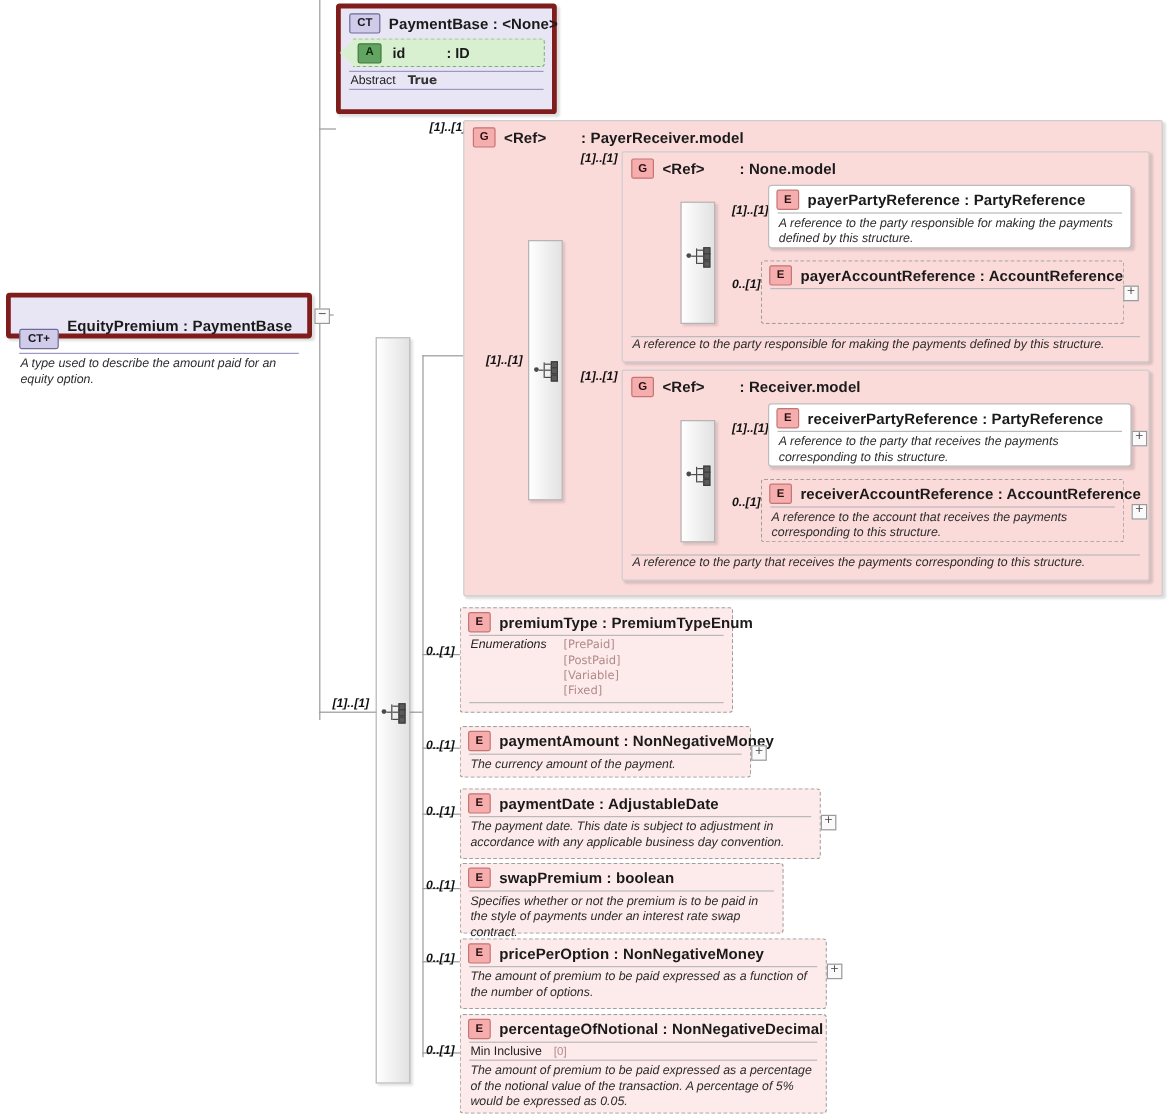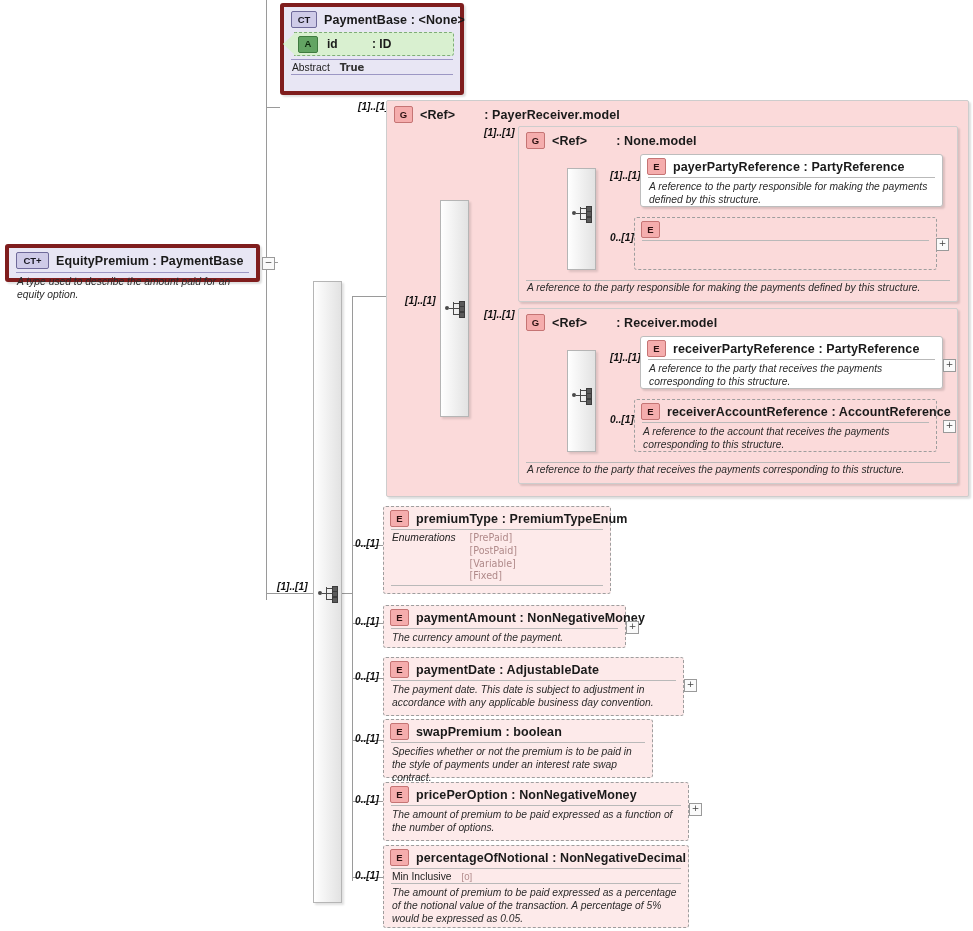--- a/index.html
+++ b/index.html
@@ -16,21 +16,21 @@
                white-space:nowrap;}
   .node .sep{height:1px;background:#b9b9b9;margin:0 7px;}
   .node .desc{font-style:italic;font-size:10.3px;color:#2b2b2b;line-height:1.25;
               padding:3px 7px 4px 8px;}
 
   
   .badge{display:inline-flex;align-items:center;justify-content:center;
          width:17px;height:15px;border:1px solid #6a6a6a;border-radius:2px;
          font-size:9.5px;font-weight:bold;color:#222;line-height:1;flex:0 0 auto;}
   .badge.ct{width:24px;background:#cfcbe8;border-color:#6f6a9a;color:#17171f;}
-  .badge.ctp{width:31px;background:#cfcbe8;border-color:#6f6a9a;color:#17171f;}
+  .badge.ctp{width:31px;background:#cfcbe8;border-color:#6f6a9a;color:#17171f;margin-top:22px;}
   .badge.a{background:#63a463;border-color:#3f7a3f;color:#0d2a0d;width:18px;}
   .badge.g{background:#f5adad;border-color:#c57474;color:#2a1010;}
   .badge.e{background:#f5adad;border-color:#c57474;color:#2a1010;}
 
   
   .ctbox{background:#e8e6f4;border:4px solid #7f1d1d;}
   .ctbox .sep{background:#9c97c4;}
 
   
   .attrow{position:relative;margin:1px 6px 3px 10px;height:22px;
@@ -239,20 +239,25 @@
     </div>
     <div class="sep"></div>
     <div class="desc">A reference to the party responsible for making the payments defined by this structure.</div>
   </div>
   <div class="pm" style="left:936px;top:238px;">+</div>
 
   <div class="card" style="left:610px;top:232px;">0..[1]</div>
   <div class="node dashEl" style="left:634px;top:217px;width:303px;height:53px;box-shadow:none;">
     <div class="hdr" style="padding:3px 6px 2px 6px;">
       <span class="badge e">E</span>
+      <span class="title">
+        <span>payerAccountReference</span>
+        <span>:</span>
+        <span>AccountReference</span>
+      </span>
     </div>
     <div class="sep"></div>
   </div>
 
   <div class="pm" style="left:936px;top:238px;">+</div>
 
   <div class="card" style="left:484px;top:309px;">[1]..[1]</div>
 
   <div class="node whitebox" style="left:518px;top:308px;width:440px;height:176px;border-radius:2px;background:#fbdada;">
     <div class="hdr" style="padding:5px 7px 2px 7px;">

